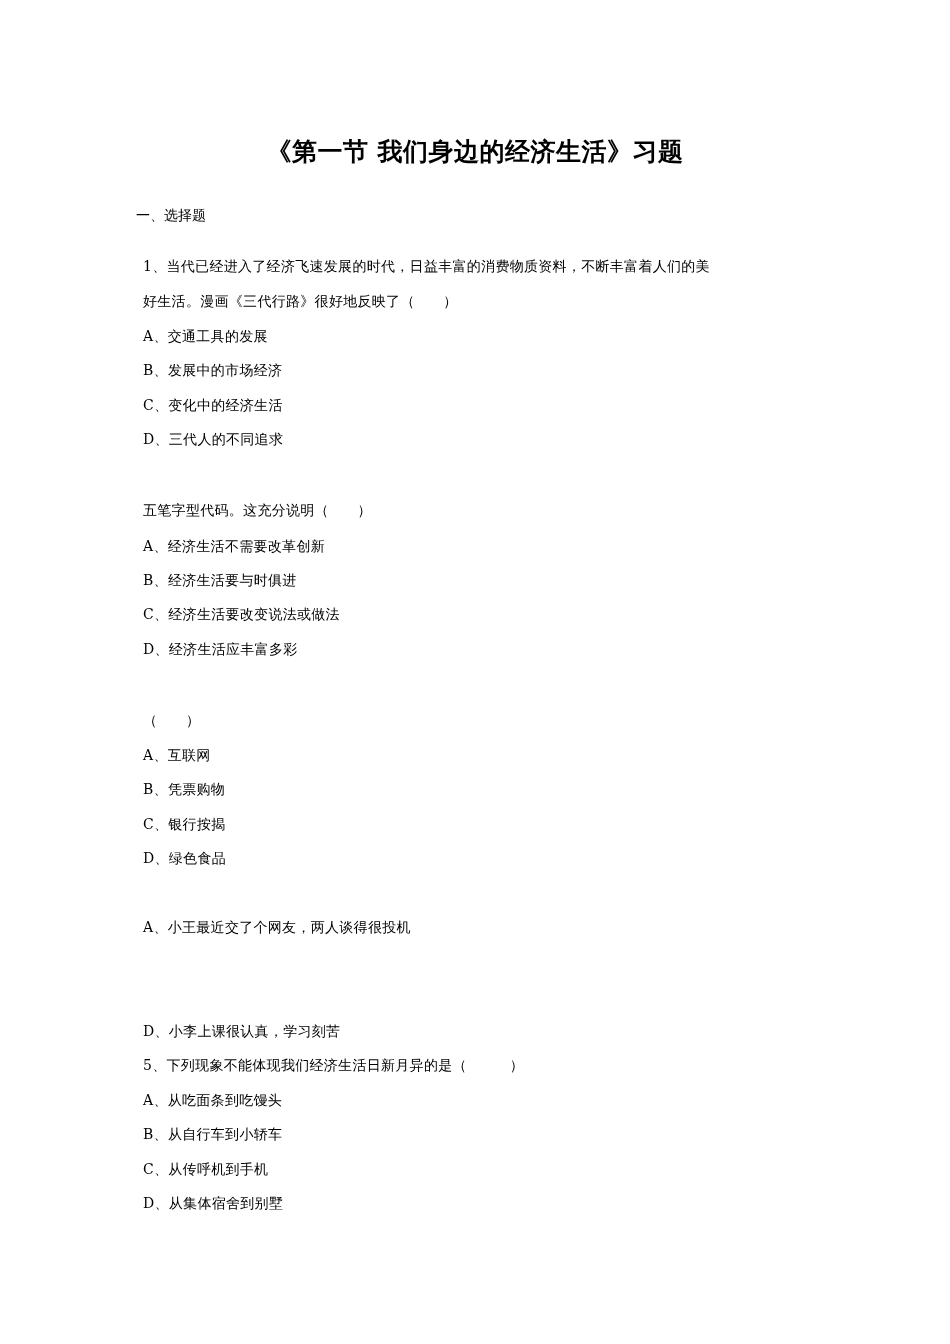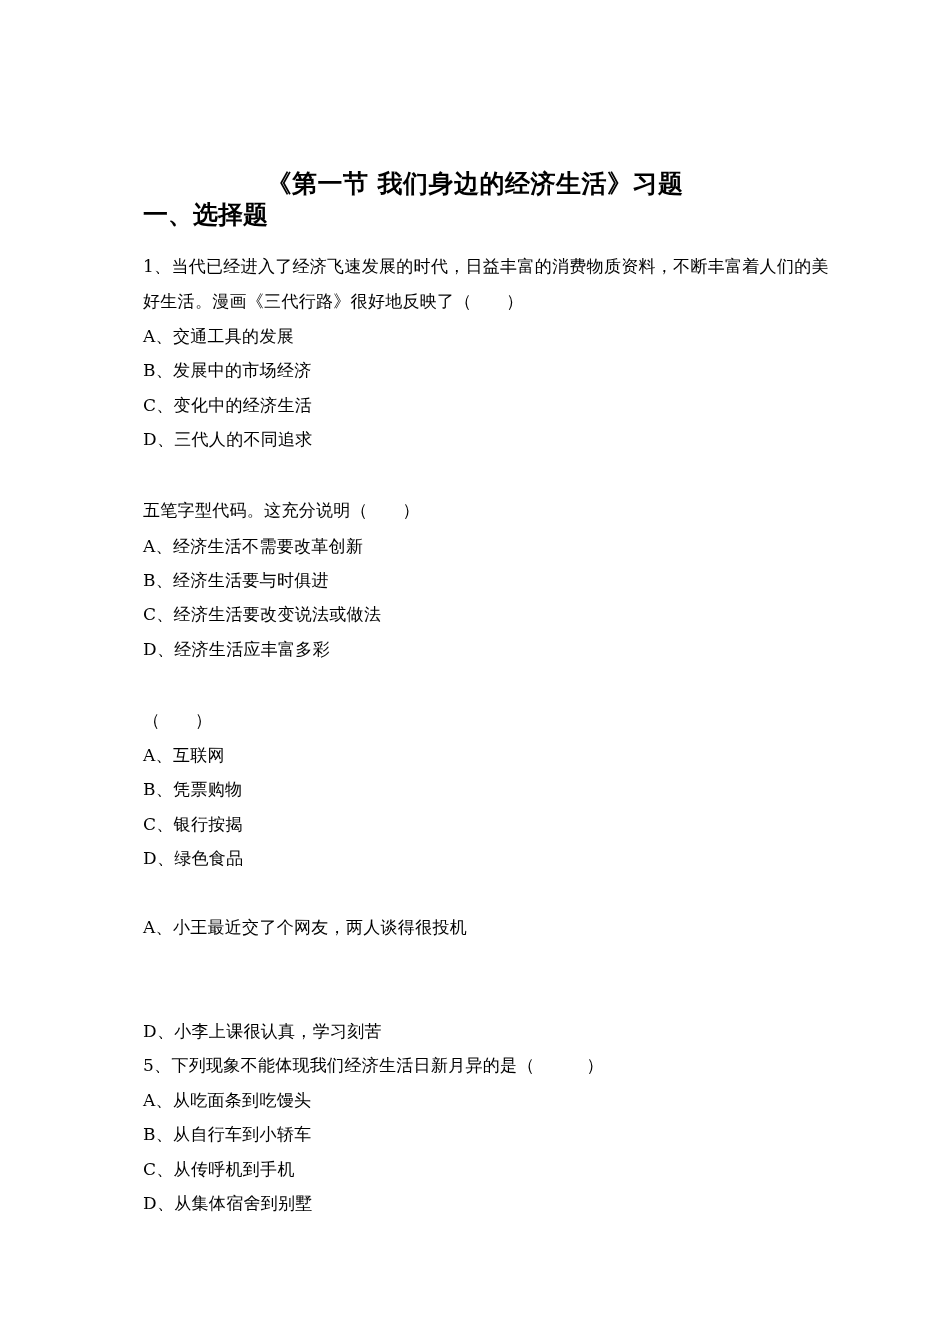--- a/index.html
+++ b/index.html
@@ -6,29 +6,29 @@
     body {
       width: 950px; height: 1344px; position: relative; overflow: hidden;
       font-family: "DejaVu Serif", "Liberation Serif", serif;
       color: #000000;
     }
     .page { position: absolute; left: 0; top: 0; width: 950px; height: 1344px; }
     .title {
       position: absolute; left: 0; width: 950px; top: 134px;
       text-align: center;
       font-family: "DejaVu Sans", "Liberation Sans", sans-serif;
-      font-weight: bold; font-size: 25px; line-height: 36px; letter-spacing: 0.5px; margin-top: 32px;
+      font-weight: bold; font-size: 25px; line-height: 36px; letter-spacing: 0.5px;
     }
     .section {
-      position: absolute; left: 143px; top: 200px;
+      position: absolute; left: 136px; top: 200px;
       font-family: "DejaVu Sans", "Liberation Sans", sans-serif;
-      font-weight: bold; font-size: 25px; line-height: 30px;
+      font-weight: normal; font-size: 14px; line-height: 30px;
     }
     .line {
-      position: absolute; left: 143px; font-size: 17px; line-height: 20px;
+      position: absolute; left: 143px; font-size: 14px; line-height: 20px;
       white-space: nowrap; letter-spacing: 0.3px;
     }
   </style>
 </head>
 <body>
 
 <div class="page">
   <div class="title">《第一节 我们身边的经济生活》习题</div>
   <div class="section">一、选择题</div>
 

